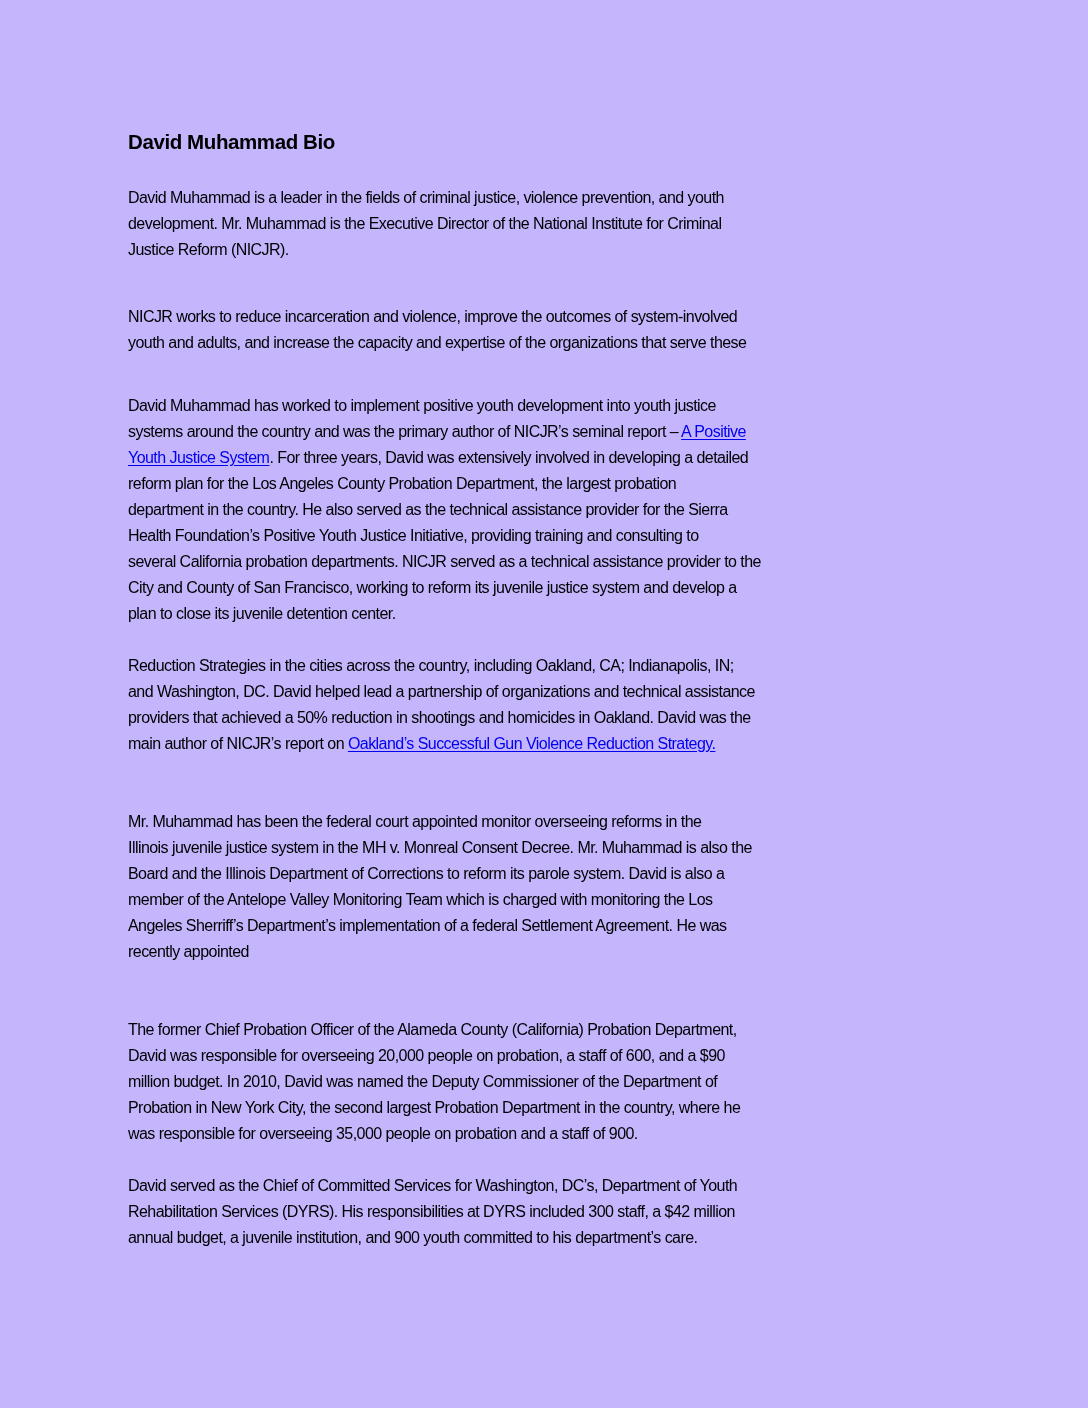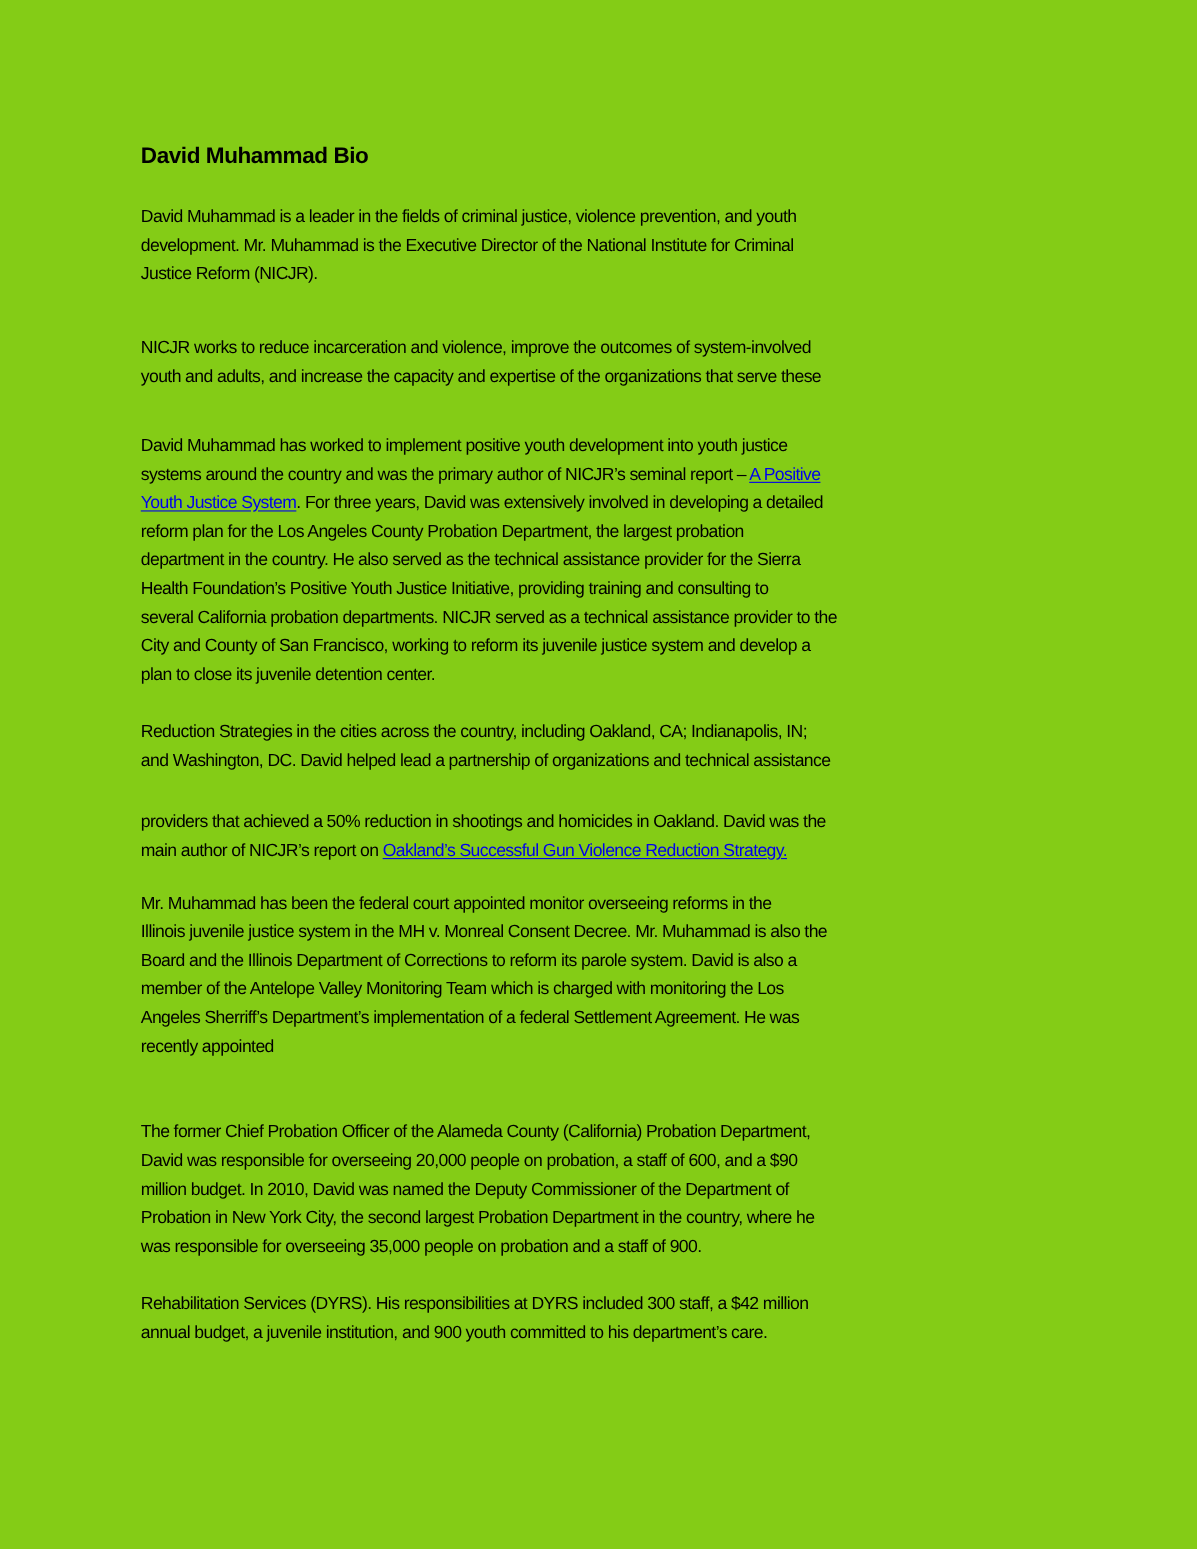--- a/index.html
+++ b/index.html
@@ -1,19 +1,19 @@
 <!DOCTYPE html>
 <html><head>
 <meta charset="utf-8">
 <style>
   html, body { margin: 0; padding: 0; background: #ffffff; }
   body { width: 1088px; height: 1408px; position: relative; overflow: hidden; }
   .page {
     position: absolute; left: 0; top: 0; width: 1088px; height: 1408px;
-    background: #84cc16; color: #000000;
+    background: #c4b5fd; color: #000000;
     font-family: "Liberation Sans", sans-serif;
   }
   .title {
     position: absolute; left: 128px; top: 130px;
     font-size: 20.5px; font-weight: bold; letter-spacing: -0.4px;
     white-space: nowrap; margin: 0;
   }
   .para { position: absolute; left: 128px; margin: 0; }
   .line {
     display: block; height: 26px; line-height: 26px;
@@ -49,21 +49,21 @@
     <span class="line" style="display: block;">department in the country. He also served as the technical assistance provider for the Sierra</span>
     <span class="line" style="display: block;">Health Foundation’s Positive Youth Justice Initiative, providing training and consulting to</span>
     <span class="line" style="display: block;">several California probation departments. NICJR served as a technical assistance provider to the</span>
     <span class="line" style="display: block;">City and County of San Francisco, working to reform its juvenile justice system and develop a</span>
     <span class="line" style="display: block;">plan to close its juvenile detention center.</span>
   </div>
 
   <div class="para" style="top:653px">
     <span class="line" style="display: block;">Reduction Strategies in the cities across the country, including Oakland, CA; Indianapolis, IN;</span>
     <span class="line" style="display: block;">and Washington, DC. David helped lead a partnership of organizations and technical assistance</span>
-    <span class="line" style="display: block; margin-top: 30px;">providers that achieved a 50% reduction in shootings and homicides in Oakland. David was the</span>
+    <span class="line" style="display: block;">providers that achieved a 50% reduction in shootings and homicides in Oakland. David was the</span>
     <span class="line" style="display: block;"><span>main author of NICJR’s report on </span><a class="link" href="#">Oakland’s Successful Gun Violence Reduction Strategy.</a></span>
   </div>
 
   <div class="para" style="top:809px">
     <span class="line" style="display: block;">Mr. Muhammad has been the federal court appointed monitor overseeing reforms in the</span>
     <span class="line" style="display: block;">Illinois juvenile justice system in the MH v. Monreal Consent Decree. Mr. Muhammad is also the</span>
     <span class="line" style="display: block;">Board and the Illinois Department of Corrections to reform its parole system. David is also a</span>
     <span class="line" style="display: block;">member of the Antelope Valley Monitoring Team which is charged with monitoring the Los</span>
     <span class="line" style="display: block;">Angeles Sherriff’s Department’s implementation of a federal Settlement Agreement. He was</span>
     <span class="line" style="display: block;">recently appointed</span>
@@ -71,17 +71,18 @@
 
   <div class="para" style="top:1017px">
     <span class="line" style="display: block;">The former Chief Probation Officer of the Alameda County (California) Probation Department,</span>
     <span class="line" style="display: block;">David was responsible for overseeing 20,000 people on probation, a staff of 600, and a $90</span>
     <span class="line" style="display: block;">million budget. In 2010, David was named the Deputy Commissioner of the Department of</span>
     <span class="line" style="display: block;">Probation in New York City, the second largest Probation Department in the country, where he</span>
     <span class="line" style="display: block;">was responsible for overseeing 35,000 people on probation and a staff of 900.</span>
   </div>
 
   <div class="para" style="top:1173px">
+    <span class="line" style="display: block;">David served as the Chief of Committed Services for Washington, DC’s, Department of Youth</span>
     <span class="line" style="display: block;">Rehabilitation Services (DYRS). His responsibilities at DYRS included 300 staff, a $42 million</span>
     <span class="line" style="display: block;">annual budget, a juvenile institution, and 900 youth committed to his department’s care.</span>
   </div>
 
 </div>
 
 </body></html>

